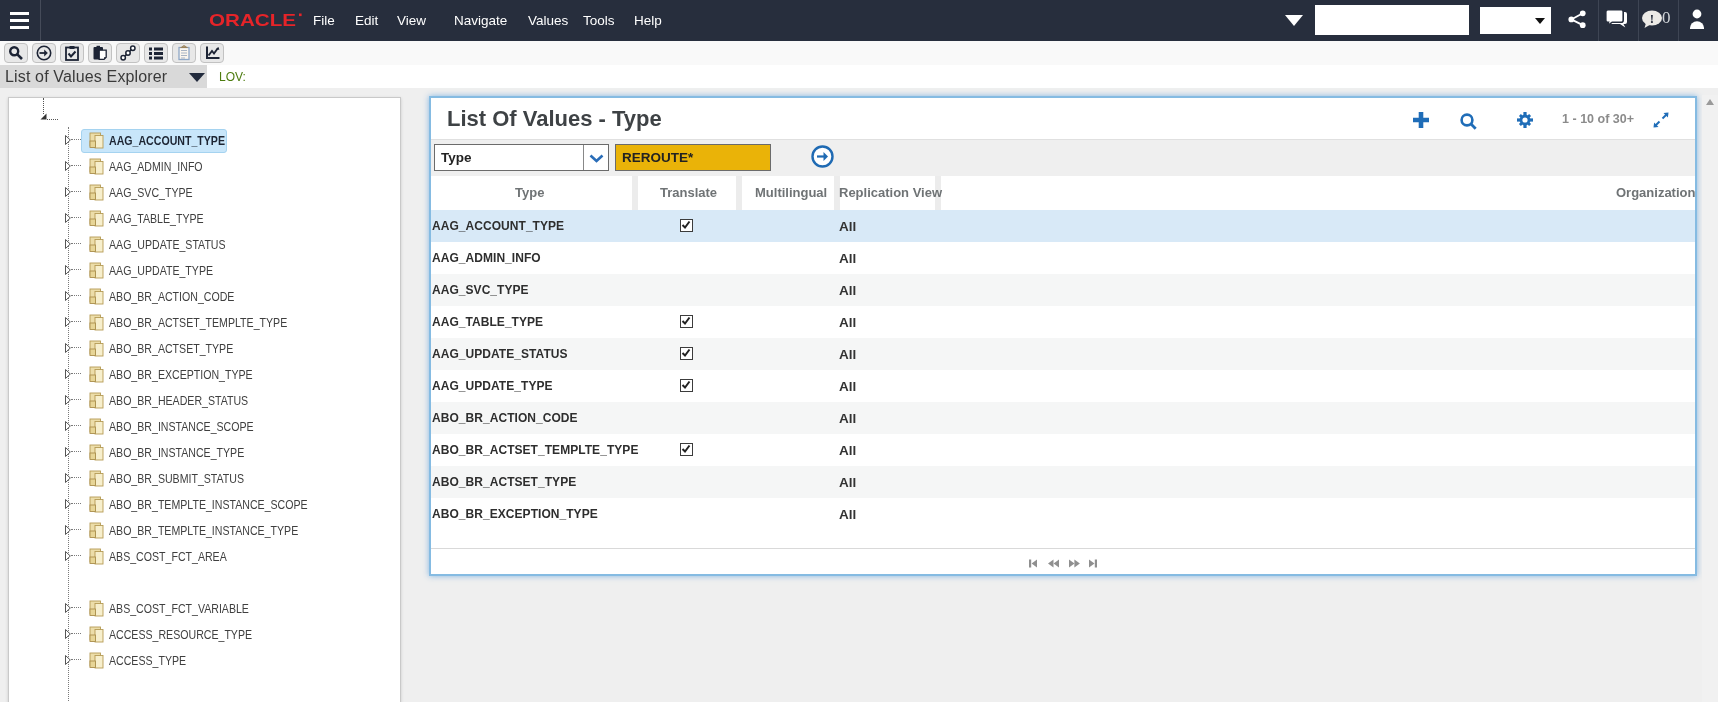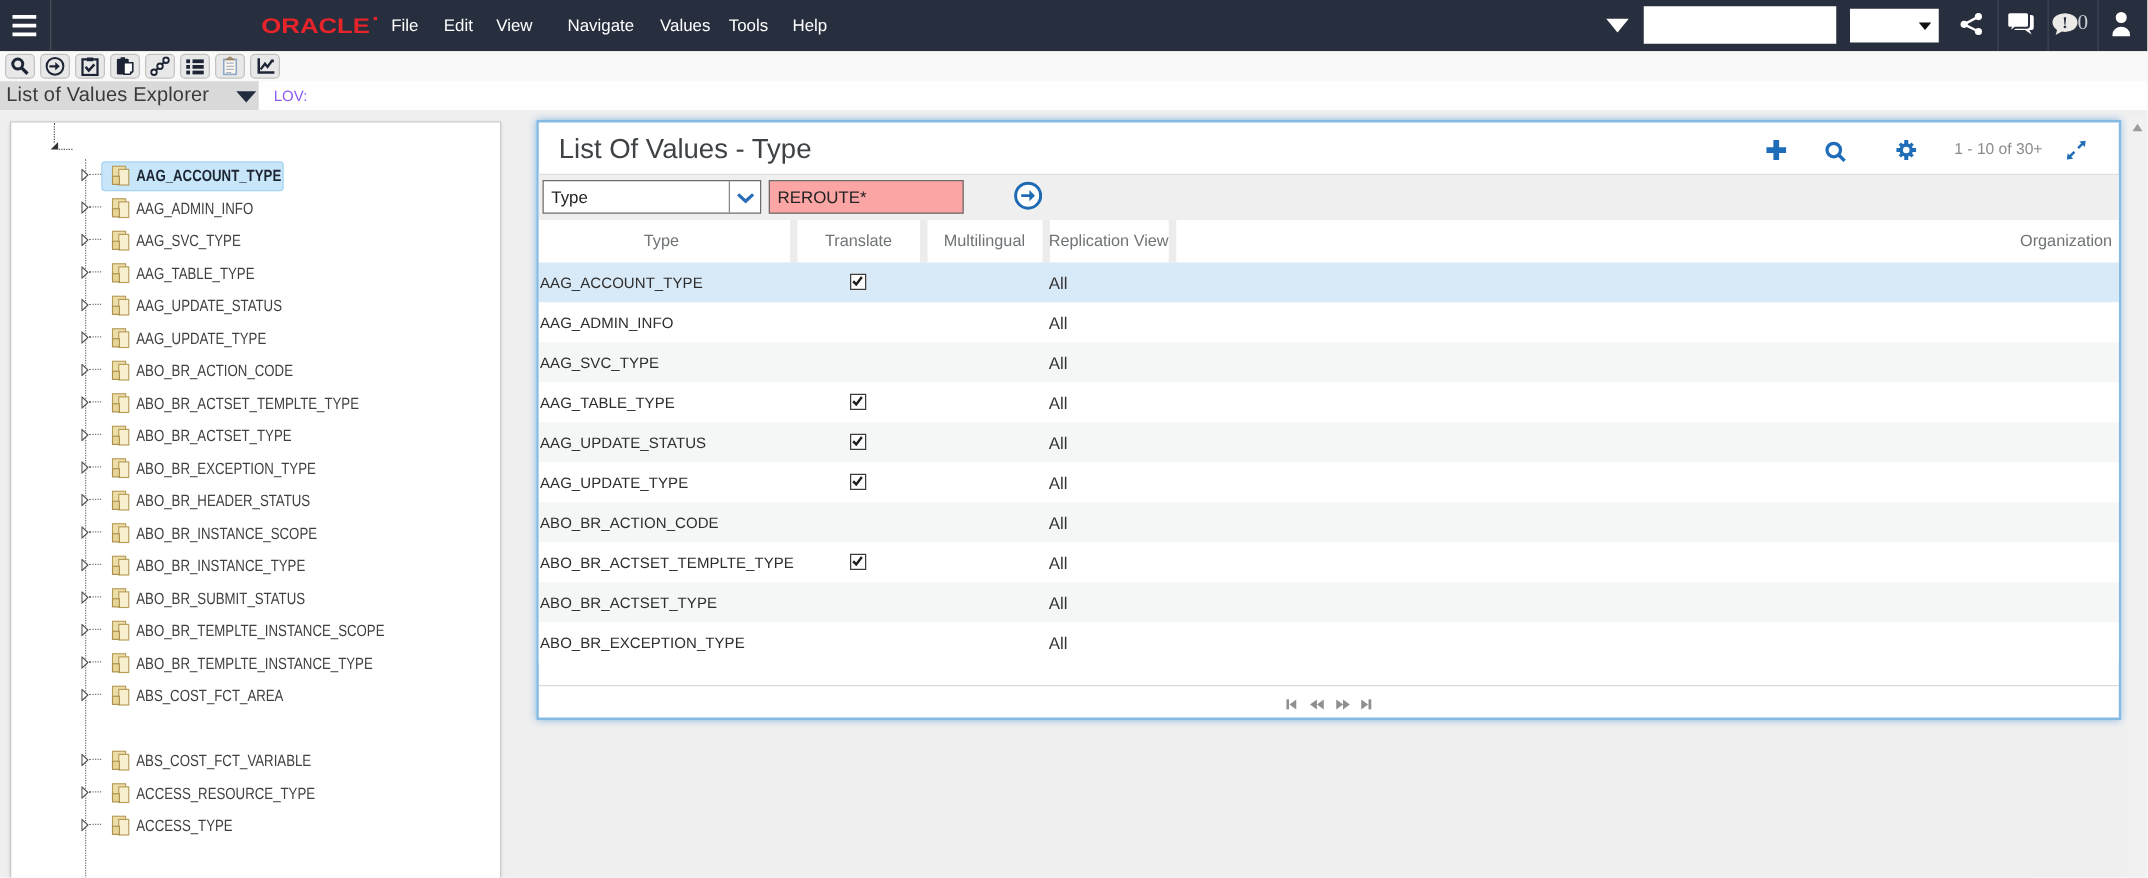--- a/index.html
+++ b/index.html
@@ -22,47 +22,47 @@
   
   #toolbar{position:absolute;left:0;top:41px;width:1718px;height:24px;background:#f9f9f9;}
   .tbtn{position:absolute;top:1.5px;width:24px;height:20.5px;background:#e8e8e8;border:1px solid #c2c2c2;
         border-radius:4px;box-sizing:border-box;display:flex;align-items:center;justify-content:center;}
   
   #lovrow{position:absolute;left:0;top:65px;width:1718px;height:23px;background:#fff;}
   #lovgray{position:absolute;left:0;top:0;width:207px;height:23px;background:#d9d9d9;}
   #lovtext{position:absolute;left:5px;top:0;height:23px;line-height:23px;font-size:16px;letter-spacing:0.15px;color:#3a3a3a;}
   #lovcaret{position:absolute;left:189px;top:7.5px;width:0;height:0;
             border-left:8px solid transparent;border-right:8px solid transparent;border-top:9px solid #222b3d;}
-  #lovlabel{position:absolute;left:219px;top:0;height:23px;line-height:24px;font-size:12px;color:#8b5cf6;}
+  #lovlabel{position:absolute;left:219px;top:0;height:23px;line-height:24px;font-size:12px;color:#4d7c0f;}
   
   #tree{position:absolute;left:8px;top:97px;width:393px;height:610px;background:#fff;
         border:1px solid #c9c9c9;box-shadow:0 1px 3px rgba(0,0,0,0.15);box-sizing:border-box;}
   .trow{position:absolute;left:0;height:26px;width:390px;}
   .texp{position:absolute;left:56px;top:8px;}
   .texp svg,.tfold svg{display:block;}
   .tdoth{position:absolute;left:62px;top:12px;width:10px;height:1px;border-top:1px dotted #7a7a7a;}
   .tfold{position:absolute;left:80px;top:5px;}
   .tlbl{position:absolute;left:100px;top:6px;font-size:13px;color:#3f3f3f;white-space:nowrap;transform:scaleX(0.815);transform-origin:left center;}
   #vdots{position:absolute;left:59px;top:29px;width:1px;height:576px;border-left:1px dotted #7a7a7a;}
   #rootvdots{position:absolute;left:34px;top:0;width:1px;height:16px;border-left:1px dotted #555;}
   #roothdots{position:absolute;left:38px;top:21px;width:11px;height:1px;border-top:1px dotted #555;}
   #treesel{position:absolute;left:72px;top:31px;width:146px;height:24px;background:#c8e6fa;
            border:1px solid #a5d3f0;border-radius:3px;box-sizing:border-box;}
   
   #panel{position:absolute;left:429px;top:96px;width:1268px;height:480px;background:#fff;
-         border:2px solid #85bbe2;box-shadow:0 0 6px rgba(120,175,225,0.9);box-sizing:border-box;}
+         border:2px solid #85bbe2;box-shadow:0 0 6px rgba(120,175,225,0.9);box-sizing:border-box;font-weight:bold;}
   #ptitle{position:absolute;left:16px;top:8px;font-size:22px;color:#3e4245;}
   #precords{position:absolute;left:1103px;top:14px;width:100px;text-align:right;font-size:12.5px;color:#8b8b8b;}
   #pdivider{position:absolute;left:0;top:41px;width:1264px;height:1px;background:#e0e0e0;}
   #pfilter{position:absolute;left:0;top:42px;width:1264px;height:36px;background:#efefef;}
   #fselect{position:absolute;left:3px;top:4px;width:175px;height:27px;background:#fff;
            border:1px solid #6b6b6b;box-sizing:border-box;}
   #fselect span{position:absolute;left:6px;top:5px;font-size:13.5px;color:#222;}
   #fselect .sdiv{position:absolute;right:24px;top:0;width:1px;height:25px;background:#888;}
-  #finput{position:absolute;left:184px;top:4px;width:156px;height:27px;background:#fca5a5;
+  #finput{position:absolute;left:184px;top:4px;width:156px;height:27px;background:#eab308;
           border:1px solid #6b6b6b;box-sizing:border-box;}
   #finput span{position:absolute;left:6px;top:5px;font-size:13.5px;color:#222;}
   
   #phead{position:absolute;left:0;top:78px;width:1264px;height:34px;background:#fff;}
   .hgap{position:absolute;top:0;height:34px;background:#ececec;}
   .hlbl{position:absolute;top:9px;font-size:13px;color:#6f7375;}
   
   .prow{position:absolute;left:0;width:1264px;height:32px;}
   .prow .c1{position:absolute;left:1px;top:9px;font-size:12px;color:#2e2e2e;letter-spacing:0.05px;}
   .prow .call{position:absolute;left:408px;top:9px;font-size:13.5px;color:#333;}

